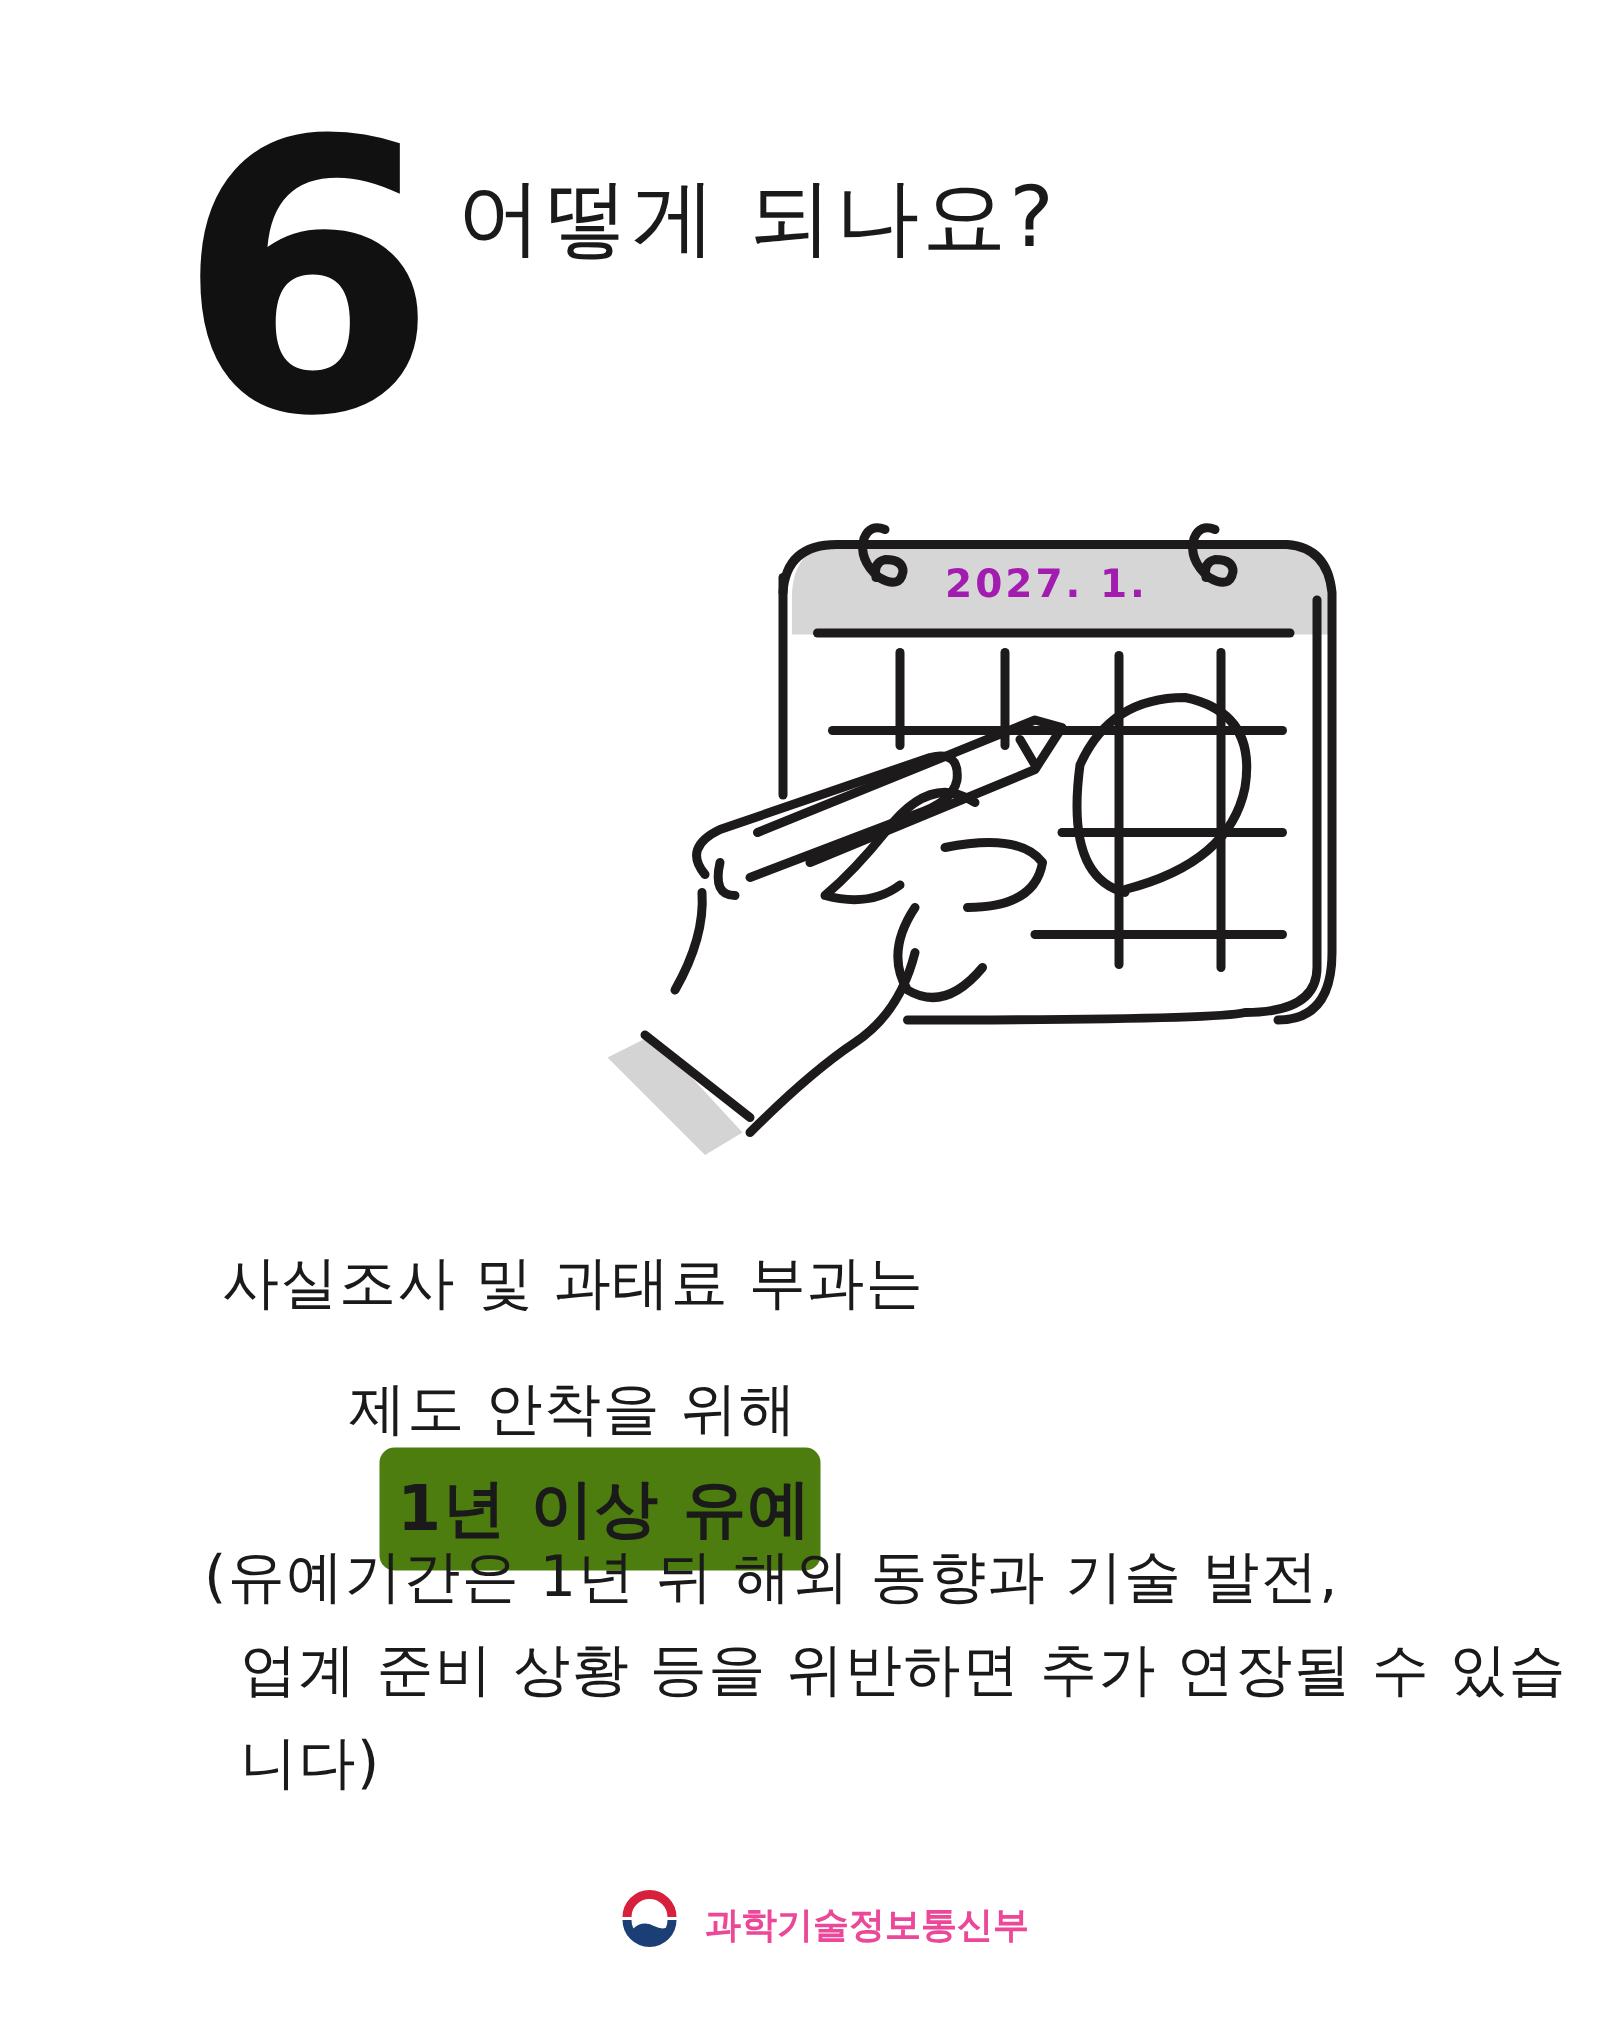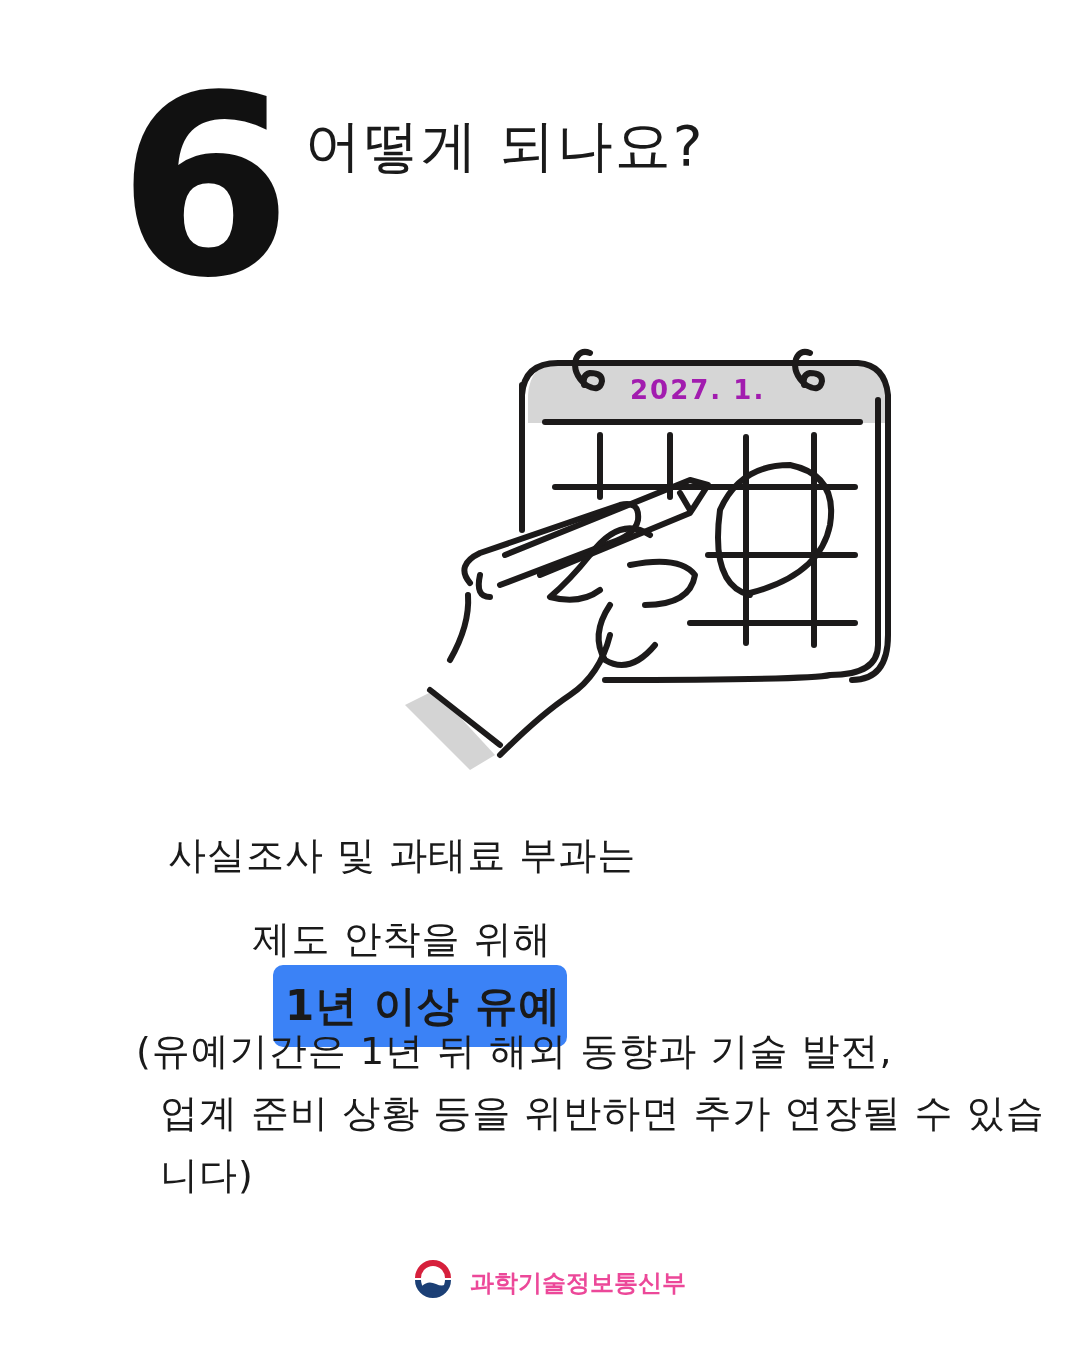--- a/index.html
+++ b/index.html
@@ -18,24 +18,24 @@
     letter-spacing: 2px;
   }
   .title .line2 { display: block; padding-left: 20px; }
 
   .illustration { position: absolute; left: 390px; top: 335px; width: 510px; height: 450px; }
 
   .body-text {
     position: absolute; left: 148px; top: 820px;
     font-size: 38px; color: #1a1a1a; letter-spacing: 1px;
   }
-  .body-text .row { display: flex; align-items: center; height: 70px; margin-left: 20px; }
+  .body-text .row { display: flex; align-items: center; height: 70px; }
   .body-text .row + .row { margin-top: 24px; flex-direction: column; }
   .highlight {
-    display: inline-block; background: #3b82f6; border-radius: 10px;
+    display: inline-block; background: #4d7c0f; border-radius: 10px;
     padding: 6px 6px 8px 12px; margin-left: 36px; font-weight: bold; font-size: 42px;
     height: 82px; line-height: 70px;
   }
 
   .note {
     position: absolute; left: 136px; top: 1020px;
     font-size: 38px; line-height: 62px; color: #1a1a1a; letter-spacing: 1px;
   }
   .note .l2 { display: block; padding-left: 24px; }
 

